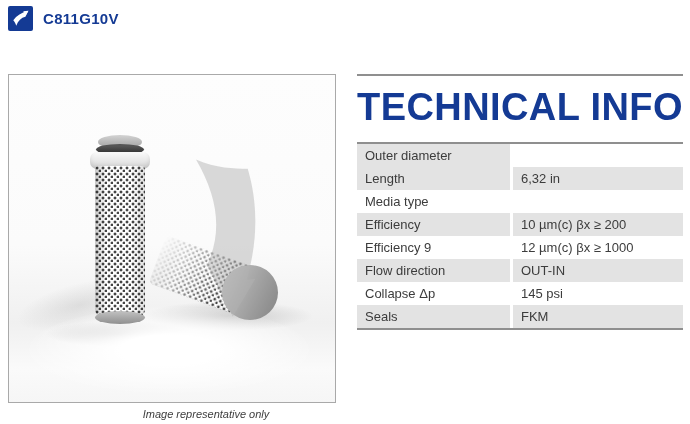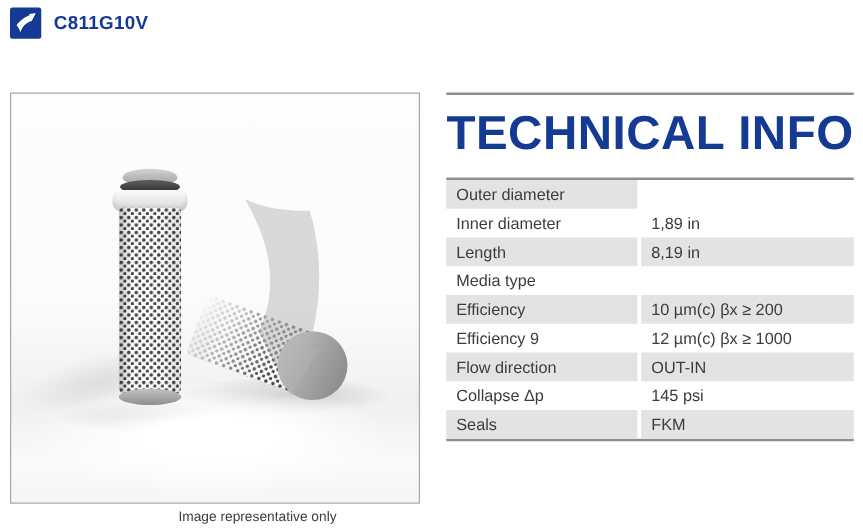--- a/index.html
+++ b/index.html
@@ -11,21 +11,21 @@
   }
   .page{position:absolute;inset:0;}
 
   
   .hdr{position:absolute;left:8px;top:6px;display:flex;align-items:center;gap:10px;}
   .logo{width:25px;height:25px;background:#143a94;border-radius:2px;display:flex;align-items:center;justify-content:center;}
   .logo svg{width:21px;height:21px;}
   .code{margin:0;font-size:15px;font-weight:bold;color:#143a94;letter-spacing:.3px;}
 
   
-  .left{position:absolute;left:8px;top:74px;width:396px;}
+  .left{position:absolute;left:8px;top:74px;width:396px;font-style:italic;}
   .imgbox{
     position:relative;width:326px;height:327px;border:1px solid #a9a9a9;
     background:linear-gradient(180deg,#fdfdfd 0%,#fbfbfb 52%,#f0f0f0 76%,#fafafa 90%,#f6f6f6 100%);
     overflow:hidden;
   }
   .caption{margin-top:5px;text-align:center;font-size:11px;color:#3d3d3d;}
 
   
   .shadow{position:absolute;border-radius:50%;}
   .shadow.s1{left:36px;top:246px;width:150px;height:26px;background:radial-gradient(ellipse at center,rgba(80,80,80,.28) 0%,rgba(80,80,80,0) 70%);}
@@ -115,27 +115,23 @@
     <div class="caption">Image representative only</div>
   </div>
 
   <div class="right">
     <div class="rule"></div>
     <h2 class="title">TECHNICAL INFO</h2>
     <div class="table">
         <div class="trow alt">
           <div class="cell label">Outer diameter</div>
         </div>
-        <div class="trow">
-          <div class="cell label">Inner diameter</div>
-          <div class="cell value">1,89 in</div>
-        </div>
         <div class="trow alt">
           <div class="cell label">Length</div>
-          <div class="cell value">8,19 in</div>
+          <div class="cell value">6,32 in</div>
         </div>
         <div class="trow">
           <div class="cell label">Media type</div>
         </div>
         <div class="trow alt">
           <div class="cell label">Efficiency</div>
           <div class="cell value">10 µm(c) βx ≥ 200</div>
         </div>
         <div class="trow">
           <div class="cell label">Efficiency 9</div>

